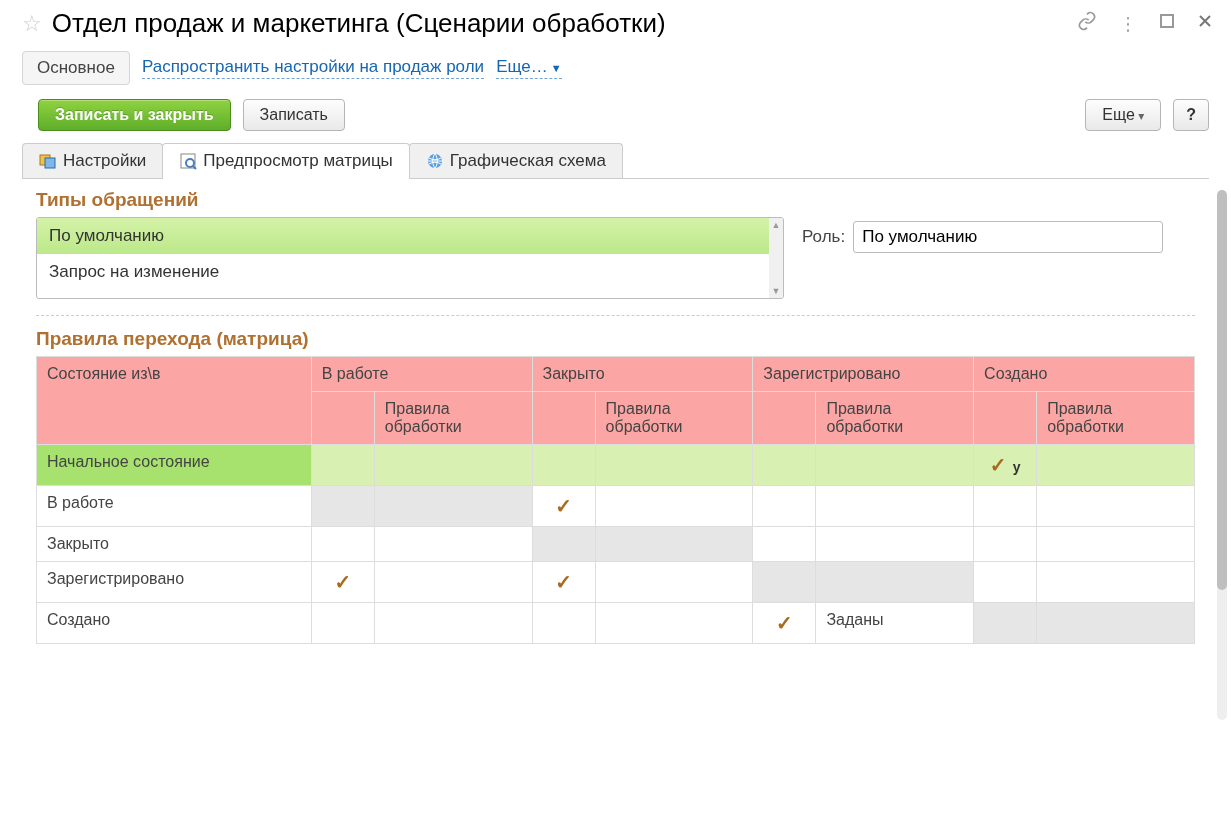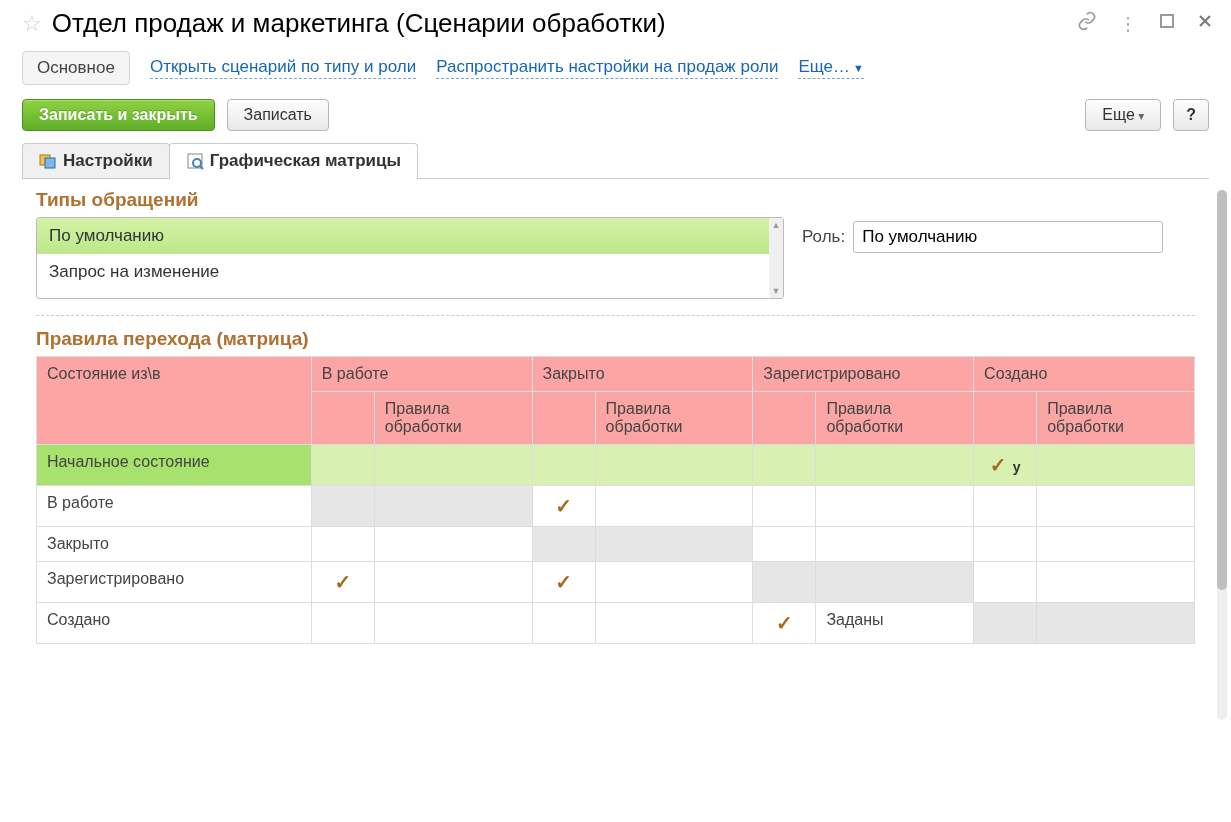--- a/index.html
+++ b/index.html
@@ -33,21 +33,21 @@
   .titlebar-actions {
     display: flex;
     gap: 22px;
     align-items: center;
     color: #999;
   }
   .titlebar-actions .ticon { cursor: pointer; font-size: 18px; }
   .link-bar {
     display: flex;
     align-items: center;
-    gap: 20px;
+    gap: 12px;
     padding: 8px 22px 14px 22px;
   }
   .tab-pill {
     border: 1px solid #d6d6d6;
     border-radius: 4px;
     padding: 6px 14px;
     background: #f5f5f5;
     color: #444;
     font-size: 17px;
     cursor: pointer;
@@ -58,20 +58,21 @@
     cursor: pointer;
     border-bottom: 1px dashed rgba(23,102,179,0.6);
     padding-bottom: 1px;
   }
   .link-dd::after { content: " ▼"; font-size: 11px; color: #1766b3; }
   .toolbar {
     display: flex;
     align-items: center;
     gap: 12px;
     padding: 0 22px 12px 22px;
+    margin-left: 16px;
   }
   .btn {
     border: 1px solid #b5b5b5;
     border-radius: 4px;
     padding: 6px 16px;
     background: linear-gradient(#fdfdfd, #e9e9e9);
     font-size: 16px;
     color: #333;
     cursor: pointer;
   }
@@ -83,21 +84,20 @@
     text-shadow: 0 -1px 0 rgba(0,0,0,0.2);
     box-shadow: inset 0 1px 0 rgba(255,255,255,0.3);
   }
   .btn-dd::after { content: " ▾"; font-size: 12px; color: #666; }
   .spacer { flex: 1; }
   .btn-help { padding: 6px 12px; font-weight: bold; }
   .tabs {
     display: flex;
     border-bottom: 1px solid #ccc;
     margin: 0 22px;
-    font-weight: bold;
   }
   .tab {
     border: 1px solid #ccc;
     border-bottom: none;
     padding: 7px 16px;
     display: flex;
     align-items: center;
     gap: 6px;
     font-size: 17px;
     background: #f0f0f0;
@@ -248,21 +248,20 @@
     <span class="ticon">
       <svg width="16" height="16" viewBox="0 0 16 16" stroke="#777" stroke-width="2">
           <path d="M3 3l10 10M13 3L3 13"></path>
         </svg>
     </span>
   </div>
 </div>
 
 <div class="link-bar">
   <div class="tab-pill">Основное</div>
-  <span class="link">Открыть сценарий по типу и роли</span>
   <span class="link">Распространить настройки на продаж роли</span>
   <span class="link link-dd">Еще…</span>
 </div>
 
 <div class="toolbar">
   <button class="btn btn-primary">Записать и закрыть</button>
   <button class="btn">Записать</button>
   <div class="spacer"></div>
   <button class="btn btn-dd">Еще</button>
   <button class="btn btn-help">?</button>
@@ -279,21 +278,31 @@
     <span>Настройки</span>
   </div>
   <div class="tab active">
     <span class="tab-icon">
       <svg width="18" height="18" viewBox="0 0 18 18">
           <rect x="2" y="2" width="14" height="14" fill="#fff" stroke="#888"></rect>
           <circle cx="11" cy="11" r="4" fill="none" stroke="#4a7fbc" stroke-width="2"></circle>
           <line x1="14" y1="14" x2="17" y2="17" stroke="#4a7fbc" stroke-width="2"></line>
         </svg>
     </span>
-    <span>Графическая матрицы</span>
+    <span>Предпросмотр матрицы</span>
+  </div>
+  <div class="tab">
+    <span class="tab-icon">
+      <svg width="18" height="18" viewBox="0 0 18 18">
+          <circle cx="9" cy="9" r="7" fill="#5aa0e0"></circle>
+          <path d="M2 9h14M9 2c3 3 3 11 0 14M9 2c-3 3-3 11 0 14" stroke="#fff" stroke-width="1" fill="none"></path>
+          <path d="M3 6a12 12 0 0 0 12 0M3 12a12 12 0 0 1 12 0" stroke="#fff" stroke-width="1" fill="none"></path>
+        </svg>
+    </span>
+    <span>Графическая схема</span>
   </div>
 </div>
 
 <div class="section">
   <div class="section-title">Типы обращений</div>
   <div class="types-row">
     <div class="listbox">
       <div class="list-item selected">По умолчанию</div>
       <div class="list-item">Запрос на изменение</div>
       <div class="listbox-scroll">

